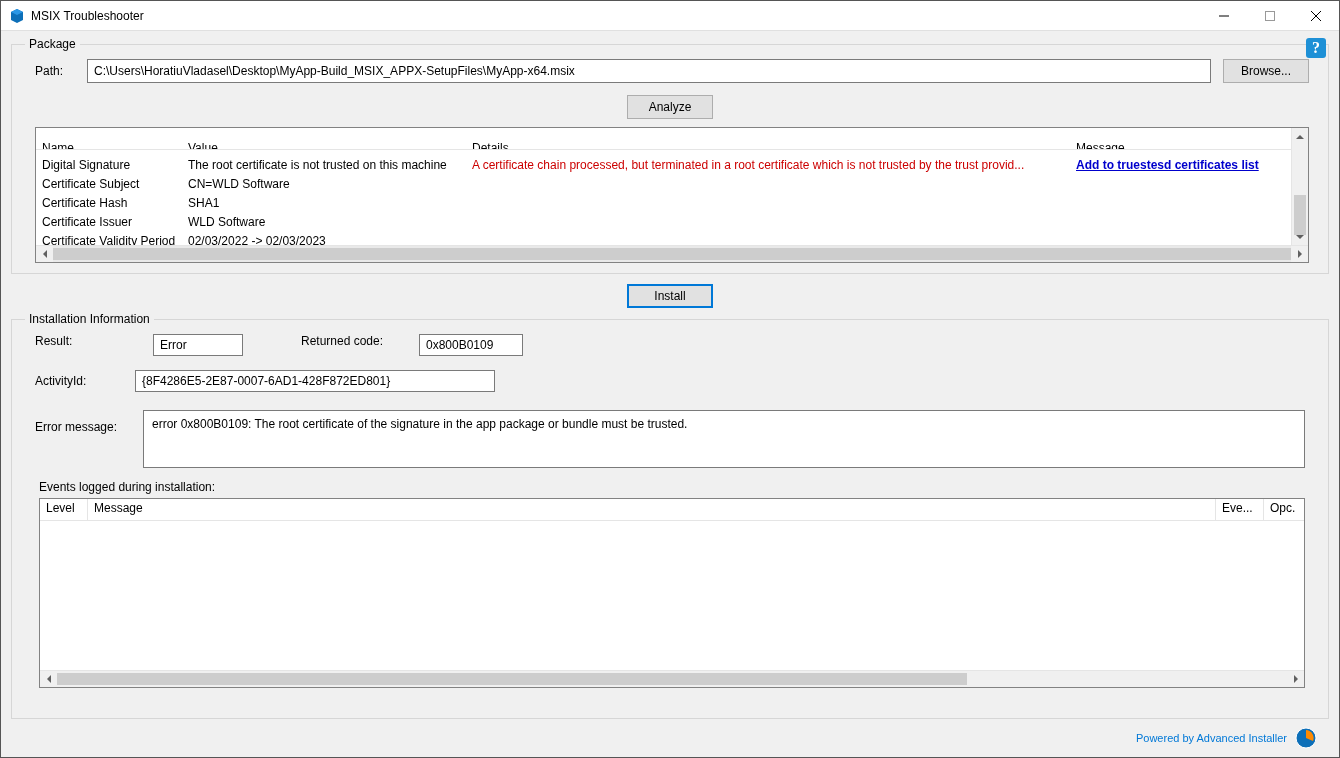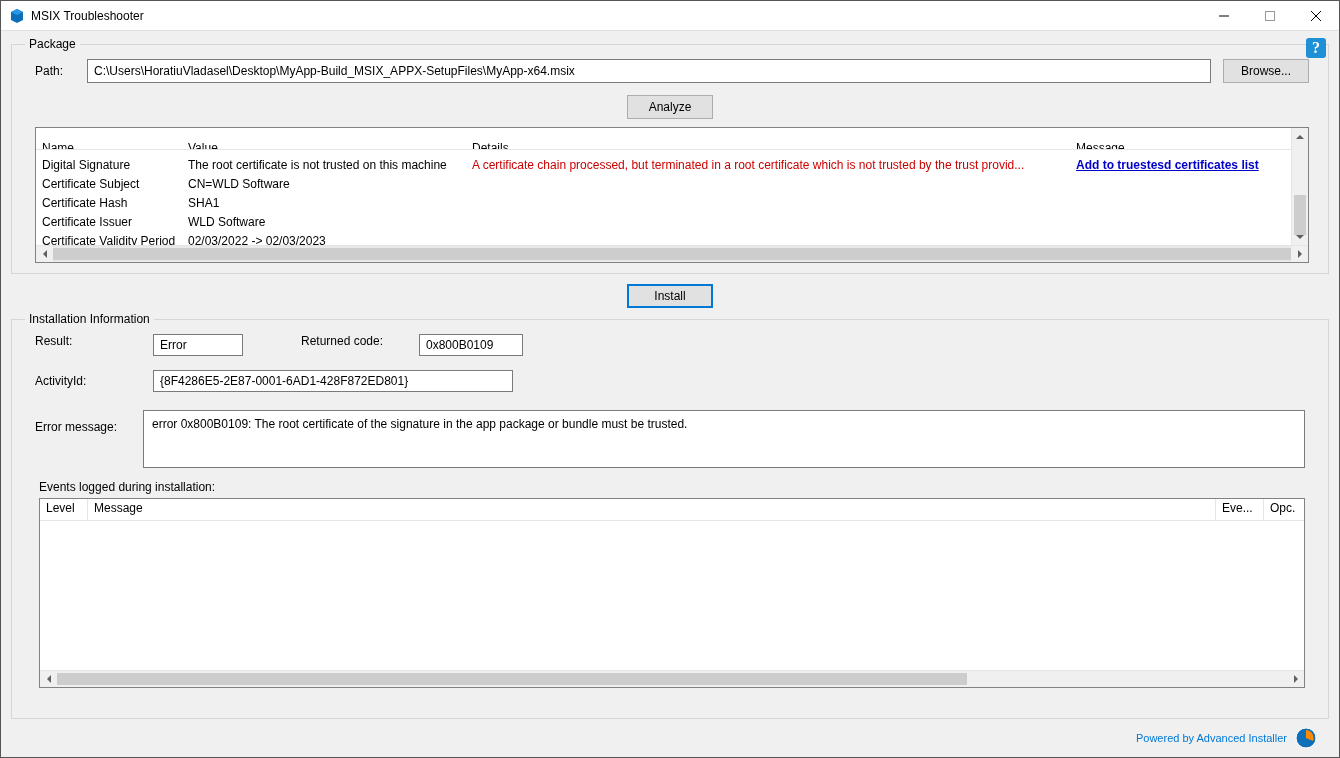--- a/index.html
+++ b/index.html
@@ -144,21 +144,21 @@
   .inst-grid {
     padding: 4px 14px 8px 14px;
   }
   .inst-line1 { display:flex; align-items:flex-start; gap: 18px; height: 28px; }
   .ro-field {
     height: 22px; background:#fff; border:1px solid #7a7a7a;
     padding: 2px 6px; font-size:12px; display:flex; align-items:center;
   }
   .ro-result { width: 90px; }
   .ro-code   { width: 104px; }
-  .inst-line2 { display:flex; align-items:center; gap: 18px; height: 30px; margin-top:4px; }
+  .inst-line2 { display:flex; align-items:center; height: 30px; margin-top:4px; }
   .ro-activity { width: 360px; }
   .inst-line3 { display:flex; align-items:flex-start; gap: 18px; margin-top:14px; }
   .err-label { width: 90px; padding-top: 10px; }
   .ro-errmsg {
     flex:1; height: 58px; background:#fff; border:1px solid #7a7a7a;
     padding: 6px 8px; font-size:12px;
   }
   .events-label { margin: 12px 0 4px 4px; }
   .events-table-wrap {
     margin: 0 0 0 4px;
@@ -343,21 +343,21 @@
       <div class="inst-grid" style="flex:1; display:flex; flex-direction:column;">
         <div class="inst-line1">
           <span class="label lbl-w2">Result:</span>
           <div class="ro-field ro-result">Error</div>
           <span class="label lbl-rc">Returned code:</span>
           <div class="ro-field ro-code">0x800B0109</div>
         </div>
 
         <div class="inst-line2">
           <span class="label lbl-w2">ActivityId:</span>
-          <div class="ro-field ro-activity">{8F4286E5-2E87-0001-6AD1-428F872ED801}</div>
+          <div class="ro-field ro-activity">{8F4286E5-2E87-0007-6AD1-428F872ED801}</div>
         </div>
 
         <div class="inst-line3">
           <span class="label err-label">Error message:</span>
           <div class="ro-errmsg">error 0x800B0109: The root certificate of the signature in the app package or bundle must be trusted.</div>
         </div>
 
         <div class="events-label">Events logged during installation:</div>
 
         <div class="events-table-wrap">

